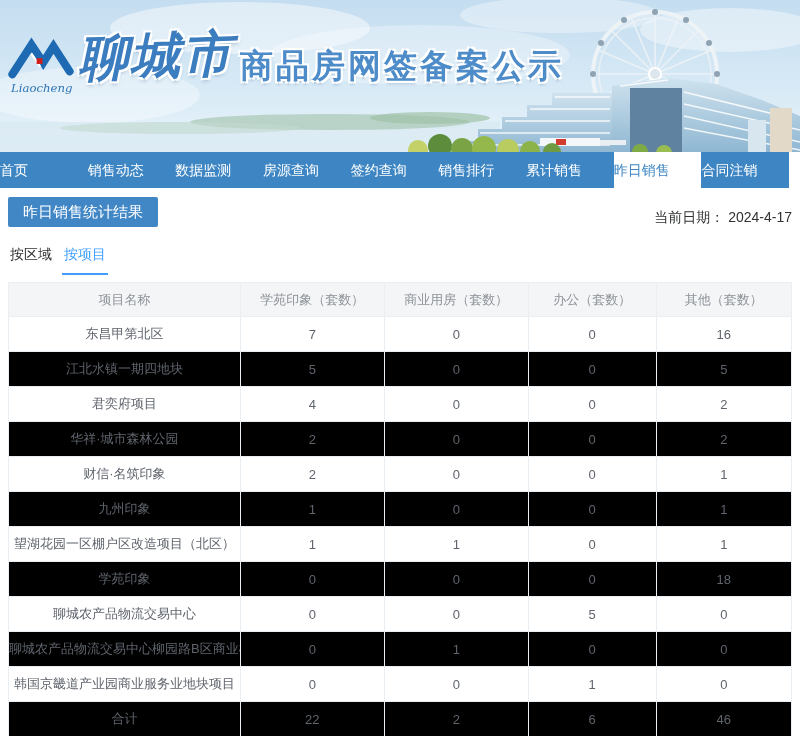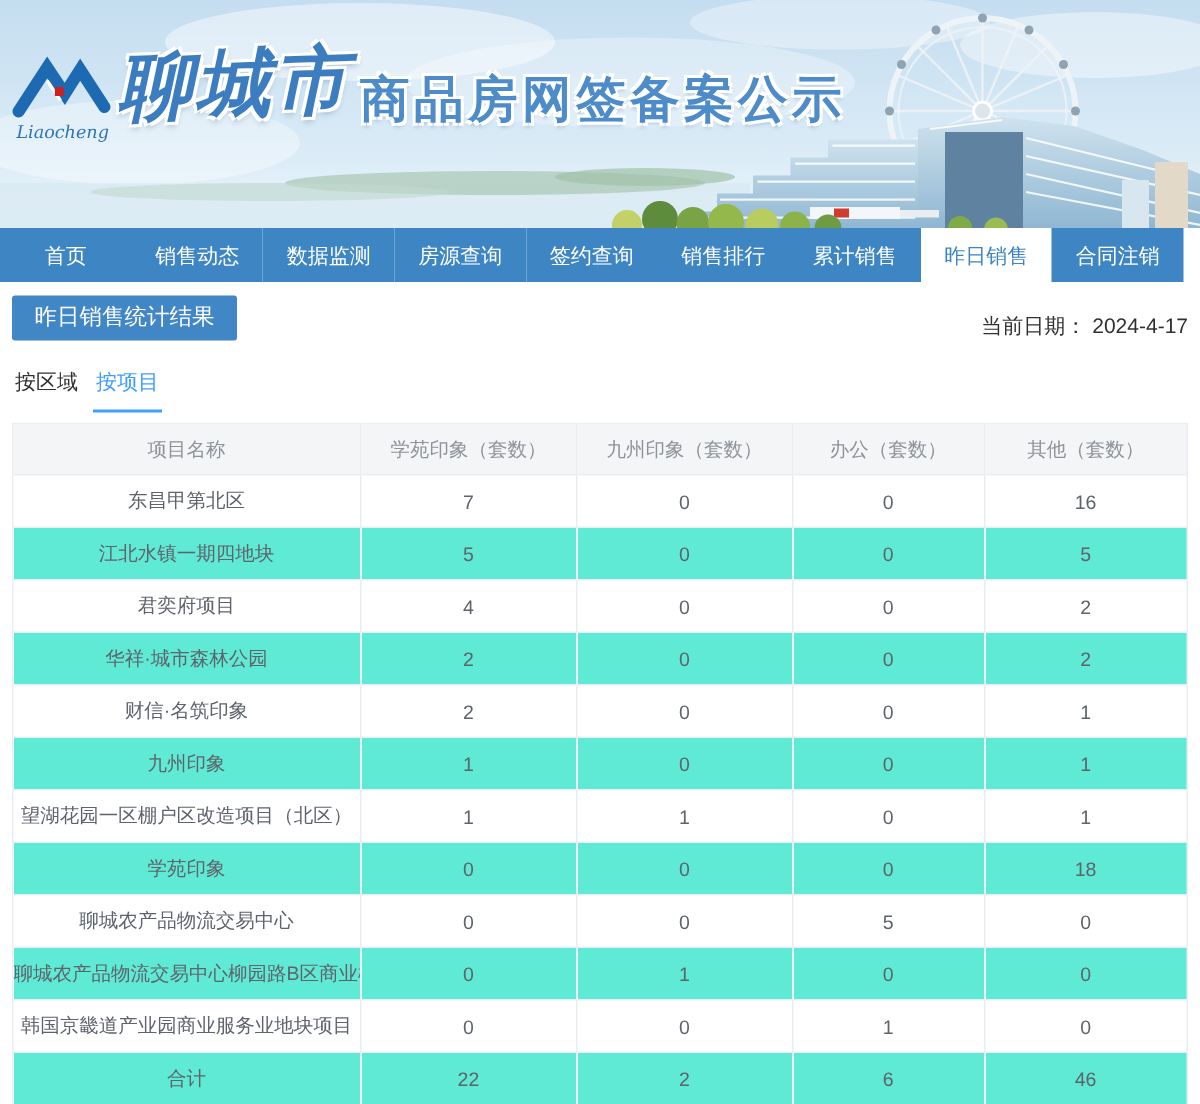--- a/index.html
+++ b/index.html
@@ -22,21 +22,21 @@
   .brand-title {
     font-size: 33px; font-weight: bold; color: #4d8cc8; letter-spacing: 3px;
     margin-top: 26px;
     text-shadow: -2px -2px 0 #fff, 2px -2px 0 #fff, -2px 2px 0 #fff, 2px 2px 0 #fff, 0 3px 3px rgba(40,80,130,.3);
   }
 
   
   .navbar { width: 800px; height: 36px; background: #fff; }
   .nav-bar { width: 789px; height: 36px; display: flex; }
   .nav-item {
-    flex: 1; text-align: center; line-height: 36px; font-size: 14px;
+    flex: 1; line-height: 36px; font-size: 14px;
     color: #fff; background: #3e86c3; cursor: pointer; white-space: nowrap;
   }
   .nav-item.active { background: #fff; color: #3e86c3; }
 
   
   .content { padding: 0 8px; }
   .section-header { margin-top: 9px; display: flex; justify-content: space-between; align-items: flex-end; }
   .section-badge {
     background: #4186c5; color: #fff; font-size: 15px;
     padding: 0 15px; height: 30px; line-height: 30px; border-radius: 2px;
@@ -49,21 +49,21 @@
   .tab.active { color: #409eff; border-bottom-color: #409eff; }
 
   
   table.data-table { width: 100%; margin-top: 7px; border-collapse: collapse; table-layout: fixed; }
   .data-table th, .data-table td {
     border: 1px solid #e9eef3; text-align: center; vertical-align: middle;
     font-weight: normal; overflow: hidden; white-space: nowrap;
   }
   .data-table th { height: 34px; background: #f4f5f7; color: #8e9399; font-size: 13px; }
   .data-table td { height: 35px; color: #5f646c; font-size: 13px; background: #fff; }
-  .data-table tr.striped td { background: #5eead4; }
+  .data-table tr.striped td { background: #000000; }
 </style>
 </head>
 <body>
 
 <div class="site-header">
   <svg class="hero" width="800" height="152" viewBox="0 0 800 152" aria-hidden="true">
     <defs>
       <linearGradient id="sky" x1="0" y1="0" x2="0" y2="1">
         <stop offset="0" stop-color="#c4ddf0"></stop>
         <stop offset="0.6" stop-color="#d8eaf6"></stop>
@@ -204,21 +204,21 @@
         <col style="width: 29.6%;">
         <col style="width: 18.4%;">
         <col style="width: 18.4%;">
         <col style="width: 16.3%;">
         <col style="width: 17.3%;">
       </colgroup>
     <thead>
         <tr id="table-head-row">
           <th>项目名称</th>
           <th>学苑印象（套数）</th>
-          <th>九州印象（套数）</th>
+          <th>商业用房（套数）</th>
           <th>办公（套数）</th>
           <th>其他（套数）</th>
         </tr>
       </thead>
     <tbody id="table-body">
         <tr class="">
           <td>东昌甲第北区</td>
           <td>7</td>
           <td>0</td>
           <td>0</td>

